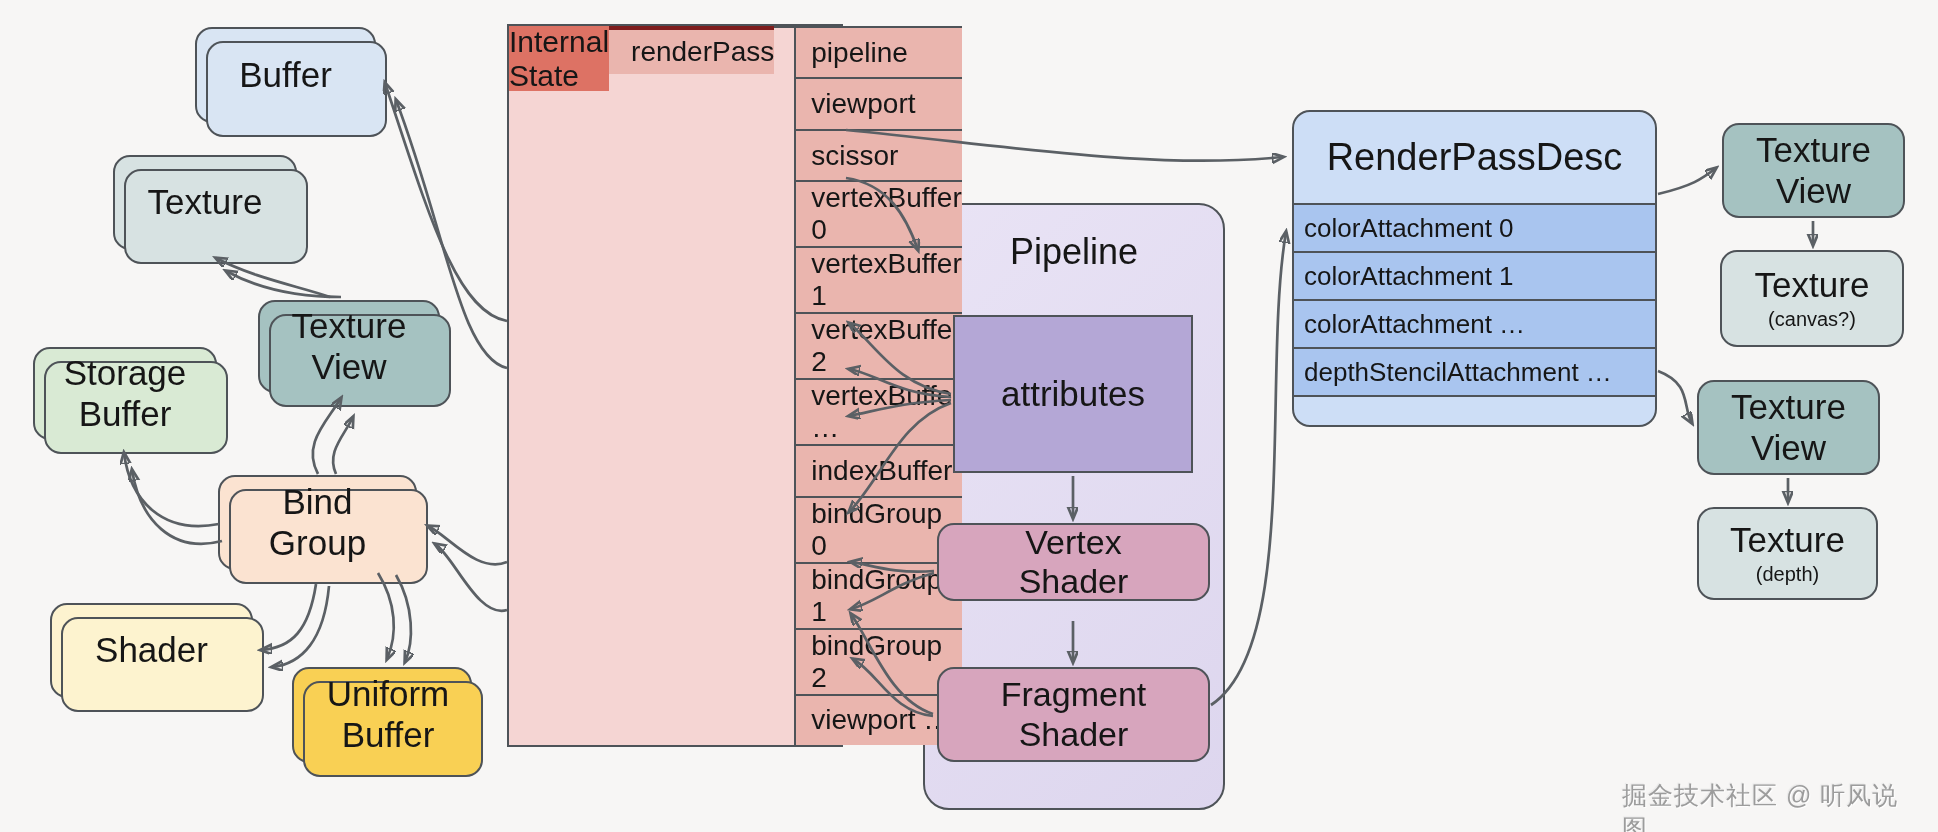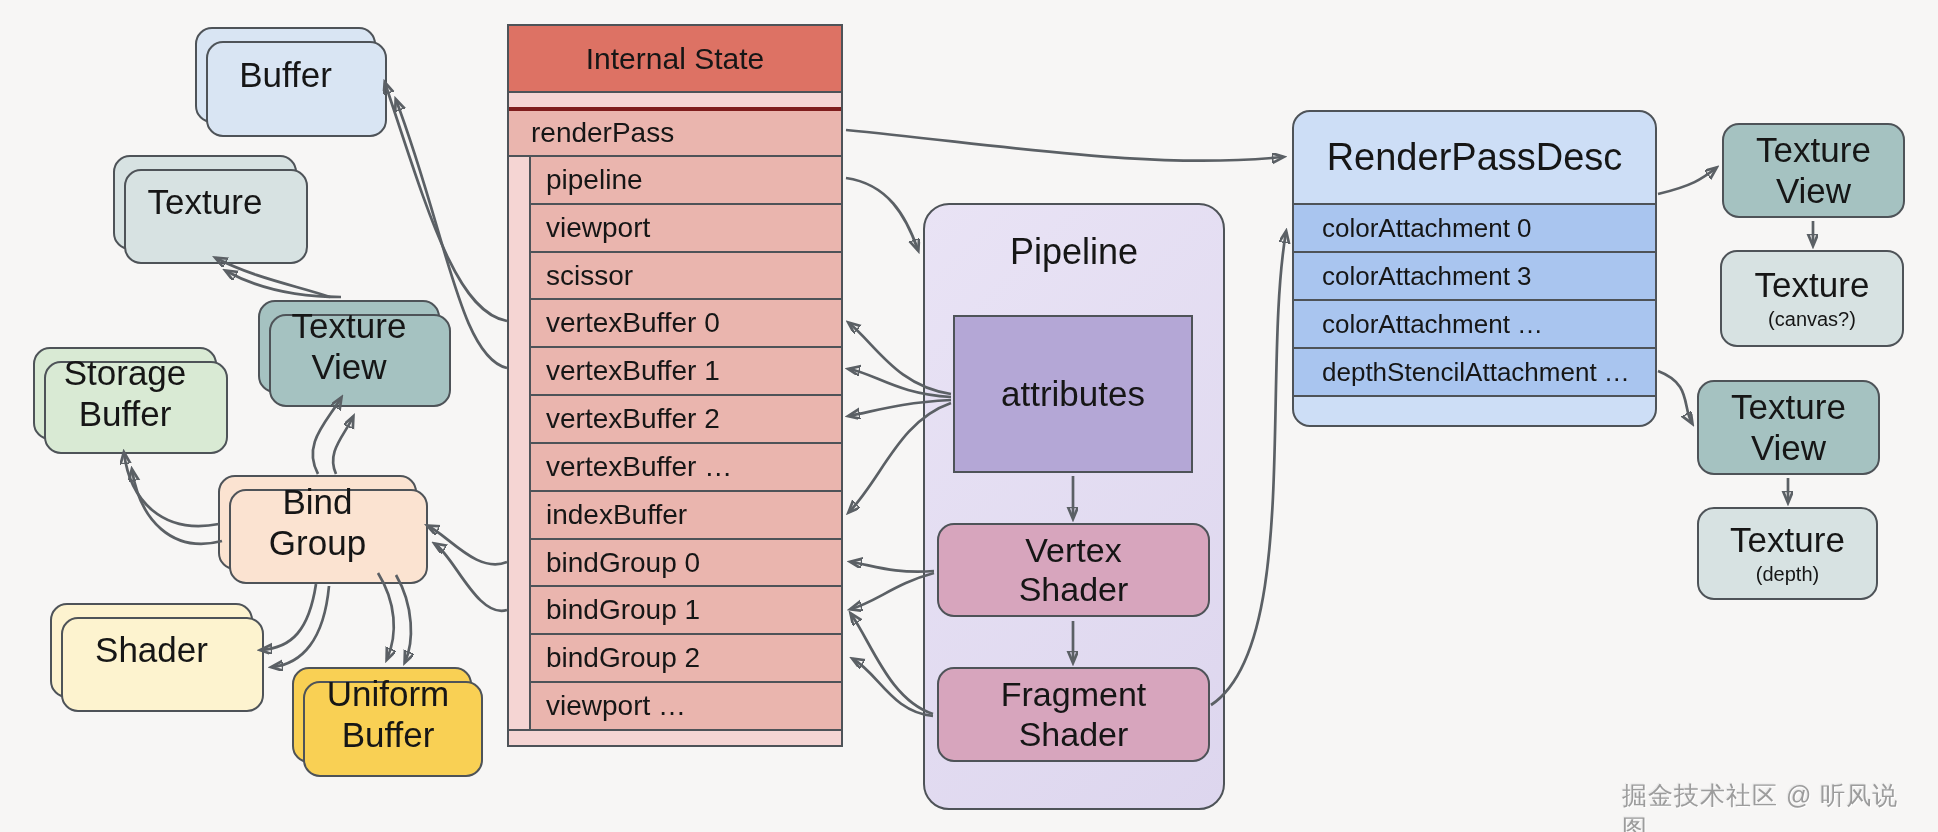--- a/index.html
+++ b/index.html
@@ -30,46 +30,46 @@
   .b-texd     { left:1697px; top:507px; width:181px; height:93px; background:#d7e2e2; }
 
   
   .pipeline { left:923px; top:203px; width:302px; height:607px; border-radius:26px;
               background:linear-gradient(135deg,#e9e3f5 0%,#ddd6ee 100%);
               justify-content:flex-start; z-index:2; }
   .pipeline-title { margin-top:26px; font-size:36px; }
   .attributes { left:953px; top:315px; width:240px; height:158px; background:#b4a7d6;
                 border-radius:0; border-width:2px; font-size:35px; }
   .shader { background:#d7a5bd; font-size:34px; }
-  .sh-vertex   { left:937px; top:523px; width:273px; height:94px; }
+  .sh-vertex   { left:937px; top:523px; width:273px; height:78px; }
   .sh-fragment { left:937px; top:667px; width:273px; height:95px; }
 
   
   .is-table { position:absolute; left:507px; top:24px; width:336px; height:723px;
-              border:2.5px solid #4e5358; background:#f5d5d3; display:flex; flex-direction:column; z-index:3; }
+              border:2.5px solid #4e5358; background:#f5d5d3; display:flex; flex-direction:row; z-index:3; }
   .is-header { height:65px; background:#dd7264; display:flex; align-items:center; justify-content:center;
                font-size:30px; }
   .is-band   { height:16px; border-top:2px solid #4e5358; }
   .is-rp     { height:48px; border-top:4px solid #7f1d1d; background:#eab5ae;
                display:flex; align-items:center; padding-left:22px; font-size:28px; }
   .is-body   { flex:1; display:flex; border-top:2px solid #4e5358; }
   .is-gutter { width:22px; border-right:2px solid #4e5358; }
   .is-rows   { flex:1; display:flex; flex-direction:column; }
   .is-row    { flex:1; background:#eab5ae; display:flex; align-items:center; padding-left:15px;
                font-size:28px; border-top:2px solid #4e5358; }
   .is-row:first-child { border-top:none; }
   .is-footer { height:16px; border-top:2px solid #4e5358; }
 
   
   .rpd { position:absolute; left:1292px; top:110px; width:365px; height:317px;
          border:2.5px solid #4e5358; border-radius:18px; overflow:hidden; background:#cddef6;
          display:flex; flex-direction:column; z-index:3; }
   .rpd-header { height:91px; display:flex; align-items:center; justify-content:center; font-size:38px; }
   .rpd-row { height:48px; background:#a9c5ef; border-top:2px solid #4e5358;
-             display:flex; align-items:center; padding-left:28px; font-size:26px; }
+             display:flex; align-items:center; padding-left:10px; font-size:26px; }
   .rpd-footer { flex:1; border-top:2px solid #4e5358; }
 
   
   svg.arrows { position:absolute; left:0; top:0; z-index:6; pointer-events:none; }
   svg.arrows path, svg.arrows line { fill:none; stroke:#5b6065; stroke-width:2.7px; }
 
   
   .watermark { position:absolute; left:1622px; top:779px; width:300px; font-size:25px;
                color:#9c9c9c; text-shadow:1px 1px 1px #ffffff, -1px -1px 1px #e8e8e8;
                letter-spacing:1px; z-index:4; }
@@ -134,21 +134,21 @@
   <div class="box shader sh-vertex">
     <span class="lbl-narrow" style="max-width:160px">Vertex Shader</span>
   </div>
   <div class="box shader sh-fragment">
     <span class="lbl-narrow" style="max-width:190px">Fragment Shader</span>
   </div>
 
   <div class="rpd">
     <div class="rpd-header">RenderPassDesc</div>
     <div class="rpd-row">colorAttachment 0</div>
-    <div class="rpd-row">colorAttachment 3</div>
+    <div class="rpd-row">colorAttachment 1</div>
     <div class="rpd-row">colorAttachment …</div>
     <div class="rpd-row">depthStencilAttachment …</div>
     <div class="rpd-footer"></div>
   </div>
 
   <div class="box b-tview-r1">
     <span class="lbl-narrow">Texture View</span>
   </div>
   <div class="box b-texc">
     <span>Texture</span>

